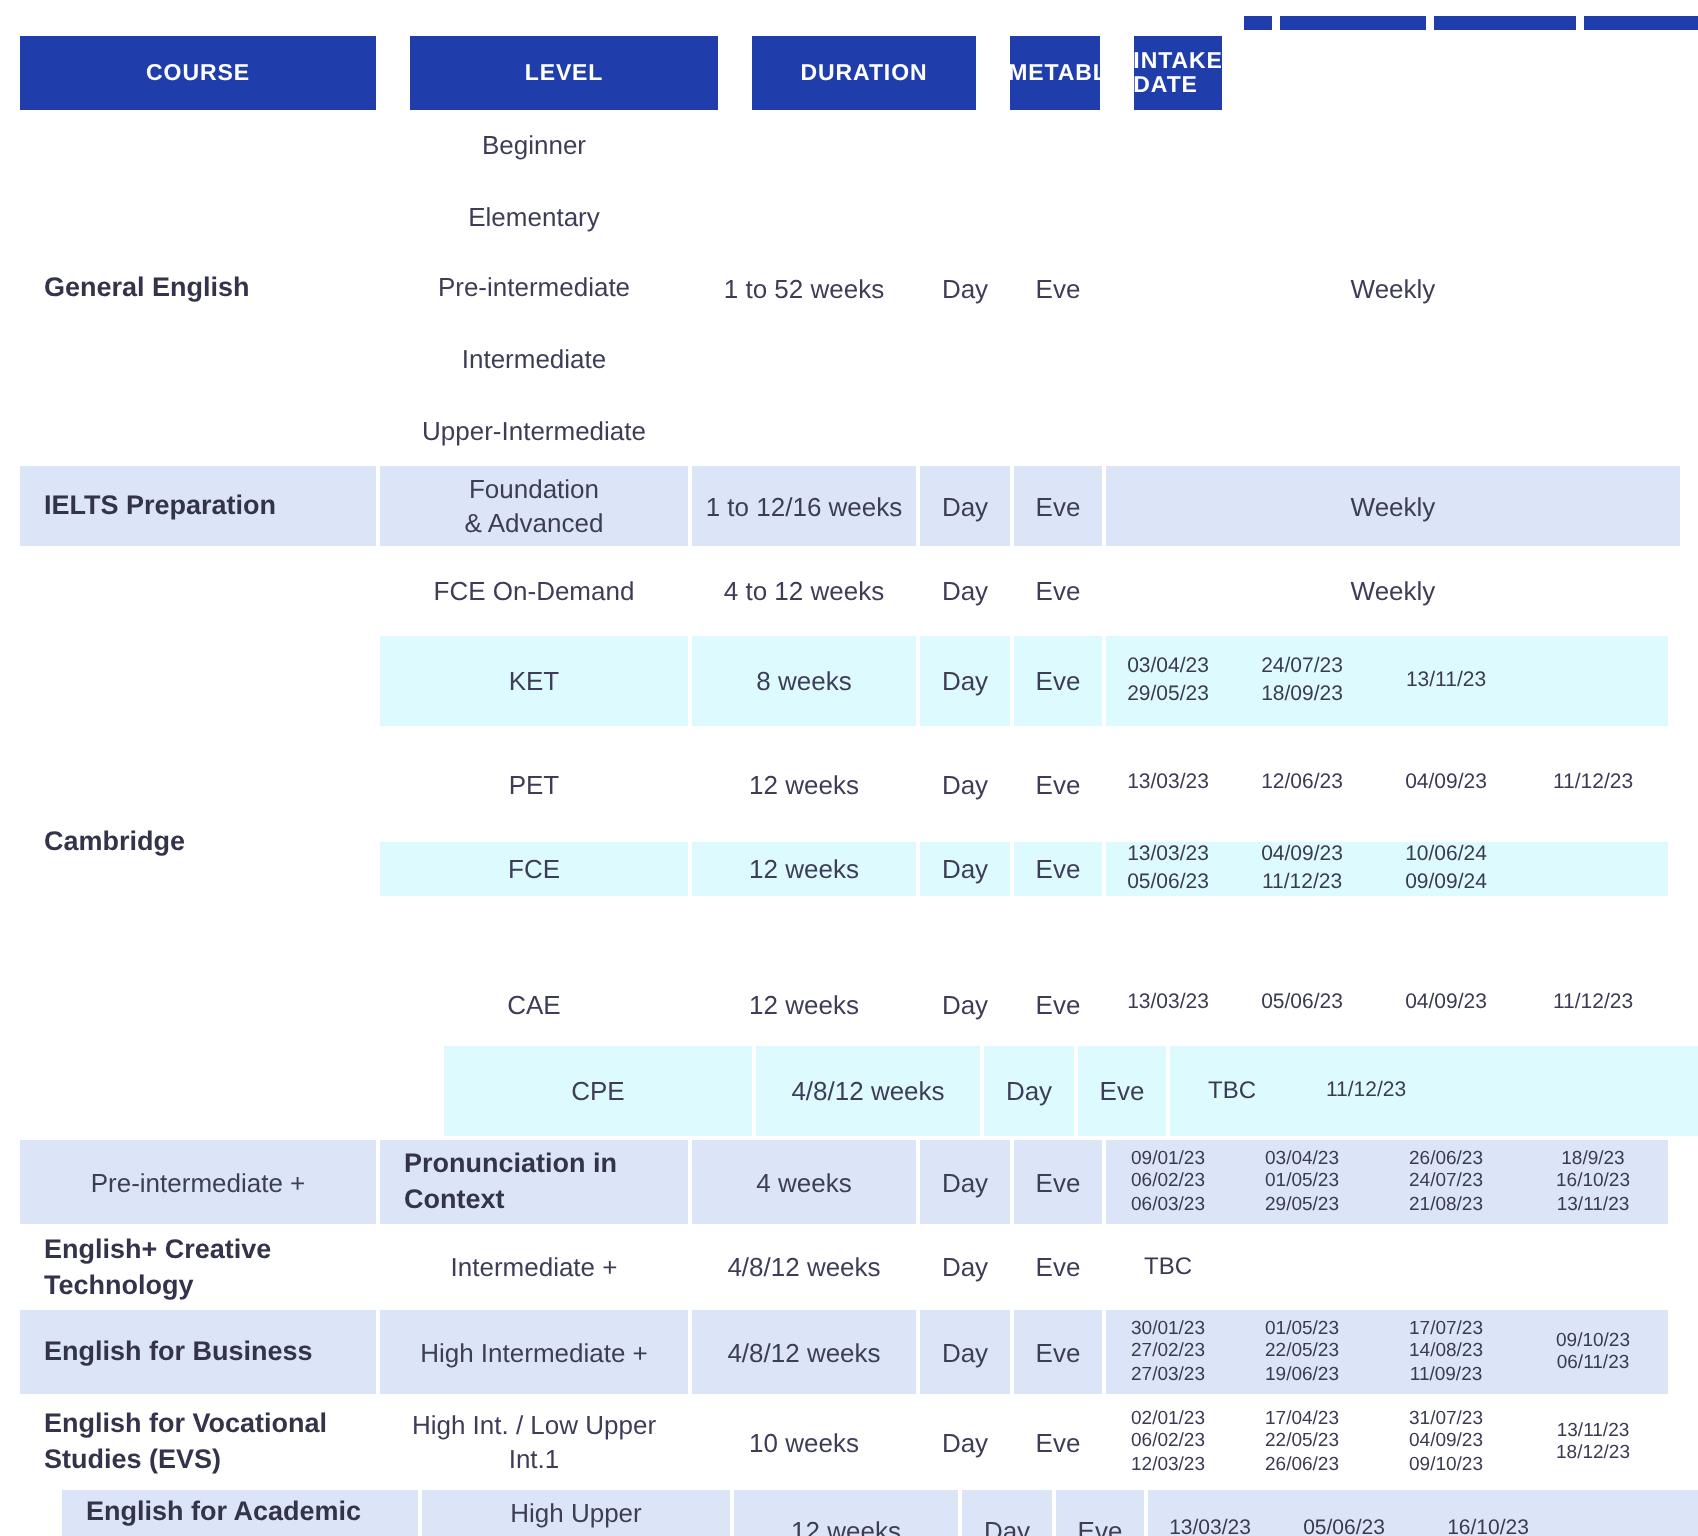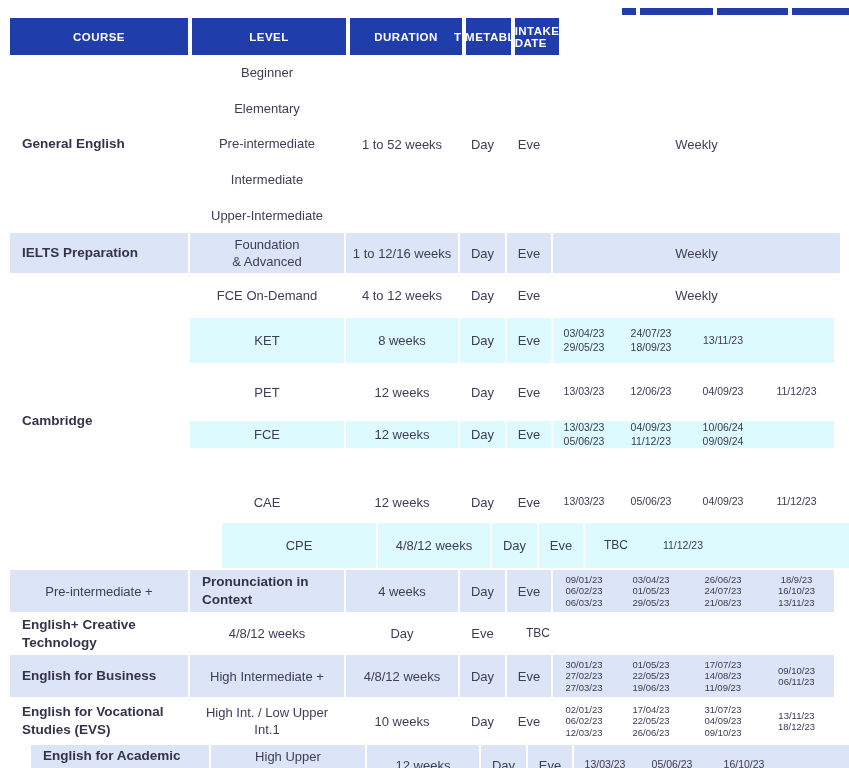--- a/index.html
+++ b/index.html
@@ -11,21 +11,21 @@
     width:849px;height:768px;background:#ffffff;position:relative;overflow:hidden;
     font-family:"Liberation Sans", sans-serif;color:var(--text);
   }
   
   .strip{position:absolute;left:622px;top:8px;height:7px;display:flex;gap:4px;}
   .strip span{display:block;height:100%;background:var(--header);}
   .strip .s1{width:14px}.strip .s2{width:73px}.strip .s3{width:71px}.strip .s4{width:57px}
 
   .table{position:absolute;left:10px;top:18px;width:830px;}
 
-  .header-row{display:grid;grid-template-columns:178px 154px 112px 45px 44px 287px;gap:4px;height:37px;}
+  .header-row{display:grid;grid-template-columns:178px 154px 112px 45px 44px 287px;gap:17px;height:37px;}
   .header-cell{
     background:var(--header);color:#ffffff;font-weight:bold;font-size:11.5px;
     letter-spacing:.45px;display:flex;align-items:center;justify-content:center;
   }
 
   .body{}
   .row{display:grid;grid-template-columns:178px 154px 112px 45px 44px 287px;gap:2px;background:#fff;}
   .group{display:flex;gap:2px;}
   .group-course{width:178px;flex:none;}
   .group-rows{flex:1;}
@@ -273,20 +273,23 @@
             <div class="datecol small" data-name="intake-subcol-4">
               <div class="date-line" data-name="date-line">18/9/23</div>
               <div class="date-line" data-name="date-line">16/10/23</div>
               <div class="date-line" data-name="date-line">13/11/23</div>
             </div>
           </div>
         </div>
       </div>
       <div class="row bg-white" data-name="row-english-creative-technology">
         <div class="cell course" data-name="course-cell">English+ Creative Technology</div>
+        <div class="cell level" data-name="level-cell">
+          <div class="level-line" data-name="level-line">Intermediate +</div>
+        </div>
         <div class="cell" data-name="duration-cell">4/8/12 weeks</div>
         <div class="cell" data-name="day-cell">Day</div>
         <div class="cell" data-name="eve-cell">Eve</div>
         <div class="cell intake dates" data-name="intake-cell">
           <div class="dates-grid">
             <div class="datecol" data-name="intake-subcol-1">
               <div class="date-line tbc" data-name="date-line">TBC</div>
             </div>
             <div class="datecol" data-name="intake-subcol-2"></div>
             <div class="datecol" data-name="intake-subcol-3"></div>

